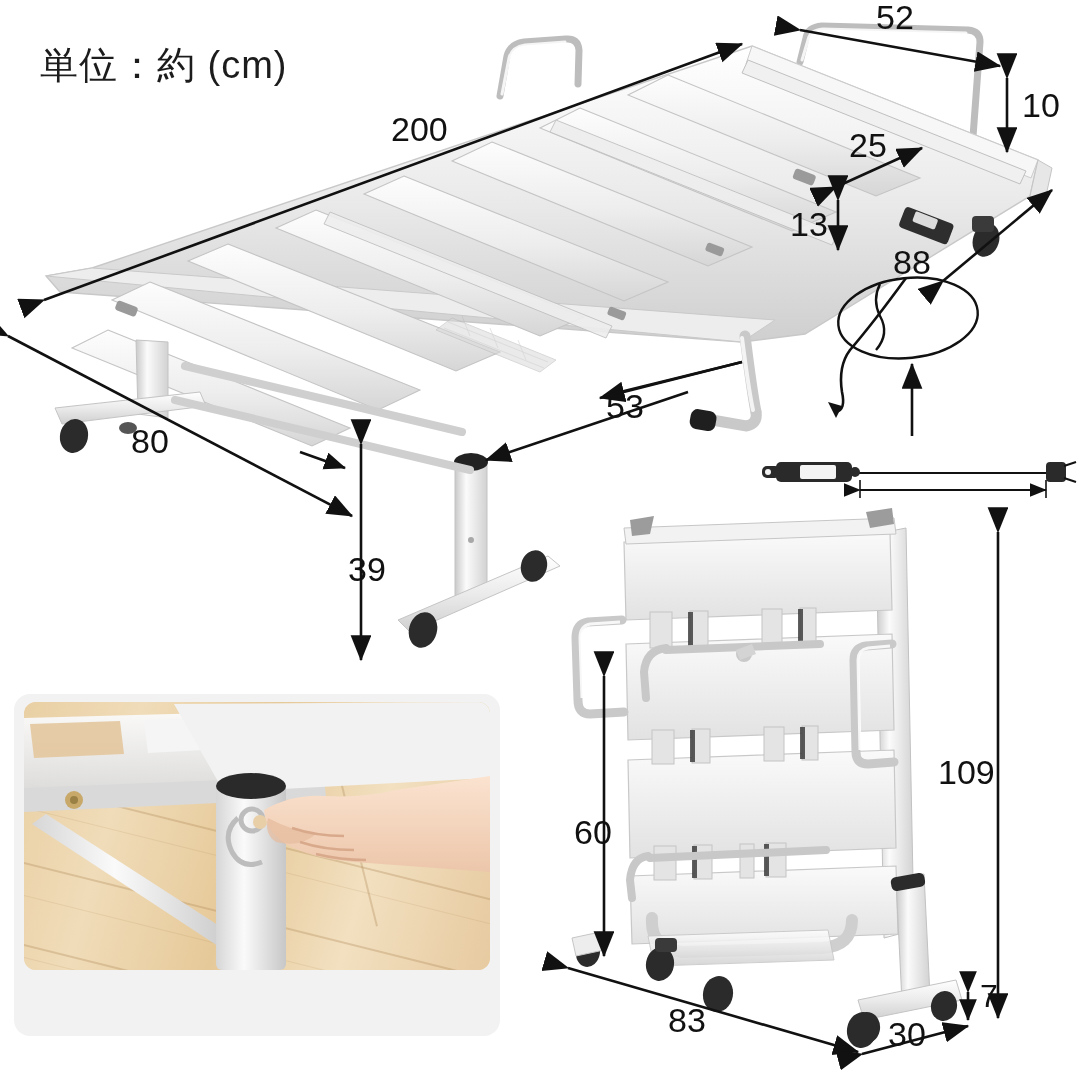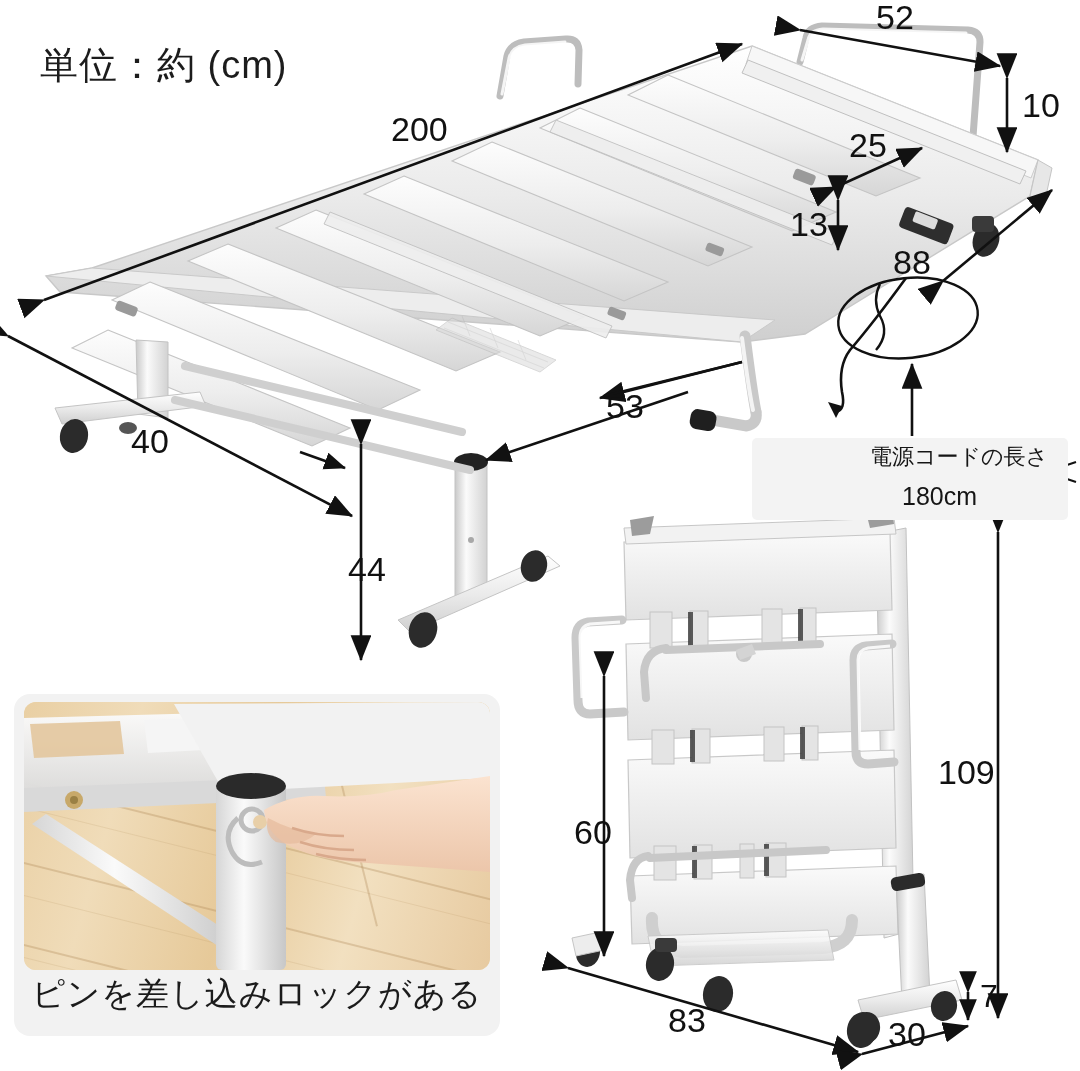--- a/index.html
+++ b/index.html
@@ -361,34 +361,30 @@
   </svg>
 
   <div class="abs title">単位：約 (cm)</div>
 
   <div class="abs dim" style="left:391px;top:100px;margin-top:12px;">200</div>
   <div class="abs dim" style="left:876px;top:0px;">52</div>
   <div class="abs dim" style="left:1022px;top:88px;">10</div>
   <div class="abs dim" style="left:849px;top:128px;">25</div>
   <div class="abs dim" style="left:790px;top:207px;">13</div>
   <div class="abs dim" style="left:893px;top:245px;">88</div>
-  <div class="abs dim" style="left:131px;top:424px;">40</div>
+  <div class="abs dim" style="left:131px;top:424px;">80</div>
   <div class="abs dim" style="left:606px;top:389px;">53</div>
-  <div class="abs dim" style="left:348px;top:552px;">44</div>
+  <div class="abs dim" style="left:348px;top:552px;">39</div>
 
   <div class="abs dim" style="left:938px;top:755px;text-align:right;">109</div>
   <div class="abs dim" style="left:574px;top:815px;">60</div>
   <div class="abs dim" style="left:668px;top:1003px;">83</div>
   <div class="abs dim" style="left:888px;top:1017px;">30</div>
   <div class="abs dim sm" style="left:980px;top:980px;">7</div>
 
-  <div class="abs cordcard">
-    <div class="lbl">電源コードの長さ</div>
-    <div class="len">180cm</div>
-  </div>
 
   <div class="abs photocard">
     <div class="photo">
       <div class="wood">
         <div class="plank" style="left:-40px;top:70px;width:640px;transform:rotate(14deg);"></div>
         <div class="plank" style="left:-40px;top:150px;width:640px;transform:rotate(14deg);"></div>
         <div class="plank" style="left:-40px;top:232px;width:640px;transform:rotate(14deg);"></div>
         <div class="plank" style="left:300px;top:10px;width:220px;transform:rotate(76deg);"></div>
         <div class="grain" style="left:-20px;top:100px;width:620px;transform:rotate(14deg);"></div>
         <div class="grain" style="left:-20px;top:188px;width:620px;transform:rotate(14deg);"></div>
@@ -436,16 +432,15 @@
 
         <path d="M240,108 Q268,92 300,94 Q340,96 372,88 L466,74 L466,170 L330,160 Q286,156 262,142 Q242,130 240,108 Z" fill="url(#sk)"></path>
         <path d="M244,116 Q266,128 292,132 Q276,146 252,140 Q240,132 244,116 Z" fill="#e6bb9c" opacity=".7"></path>
         <g fill="none" stroke="#d9a98c" stroke-width="2.5">
           <path d="M268,126 Q292,134 320,134"></path>
           <path d="M276,140 Q300,148 330,148"></path>
           <path d="M292,152 Q316,158 342,158"></path>
         </g>
       </svg>
     </div>
-    <div class="photocap">ピンを差し込みロックがある</div>
   </div>
 
 </div>
 
 </body></html>

